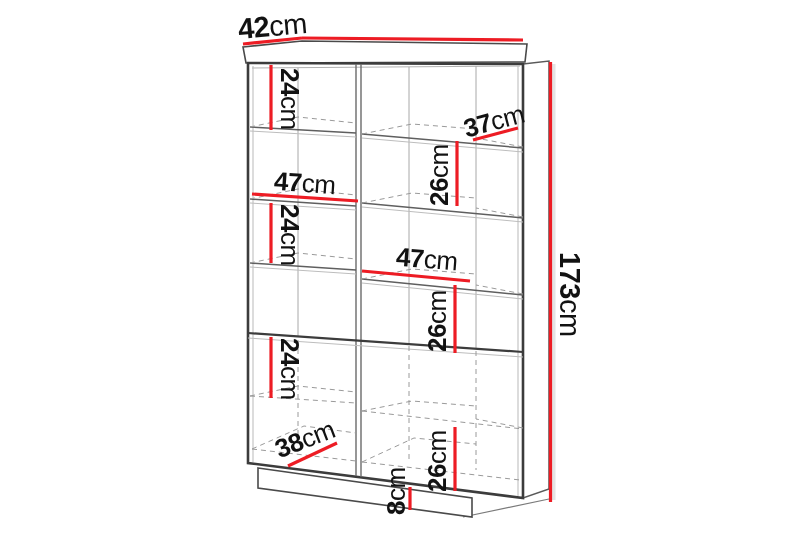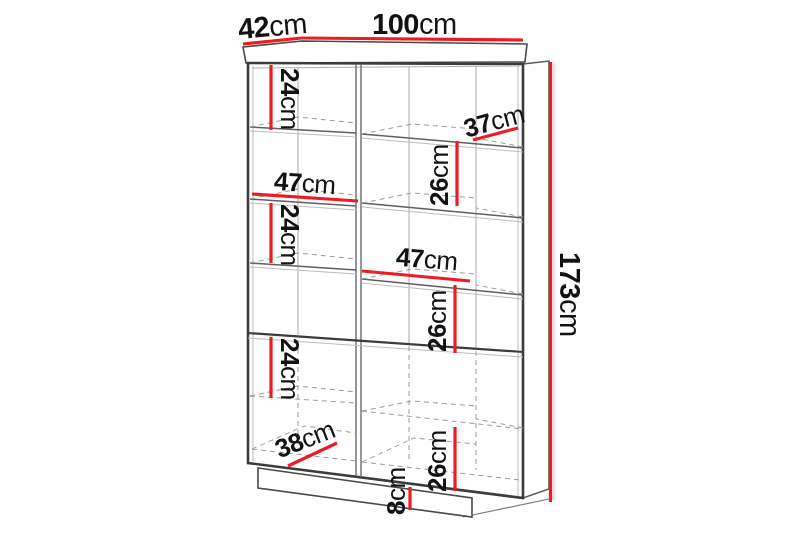--- a/index.html
+++ b/index.html
@@ -114,22 +114,20 @@
     <line x1="362" y1="271" x2="470" y2="281"></line>
     <line x1="473" y1="140" x2="518" y2="128"></line>
     <line x1="288" y1="466" x2="337" y2="443"></line>
     <line x1="410" y1="487" x2="410" y2="510"></line>
   </g>
 </svg>
 
 <div class="dim big" style="left:238px;top:12px;transform:rotate(-5deg);">
   <b>42</b><span>cm</span></div>
 
-<div class="dim big" style="left:372px;top:10px;">
-  <b>100</b><span>cm</span></div>
 
 <div class="dim big rot90" style="left:584px;top:252px;">
   <b>173</b><span>cm</span></div>
 
 <div class="dim mid rot90" style="left:303px;top:68px;">
   <b>24</b><span>cm</span></div>
 
 <div class="dim mid rot90" style="left:303px;top:204px;">
   <b>24</b><span>cm</span></div>
 

